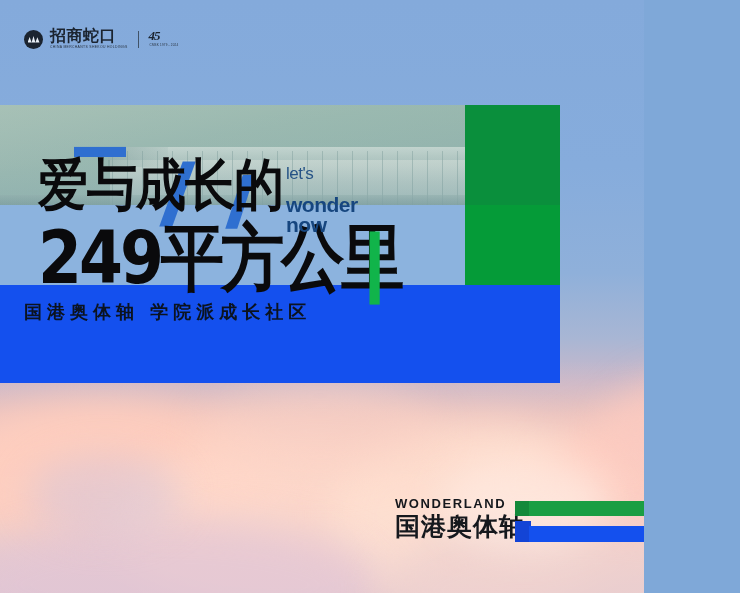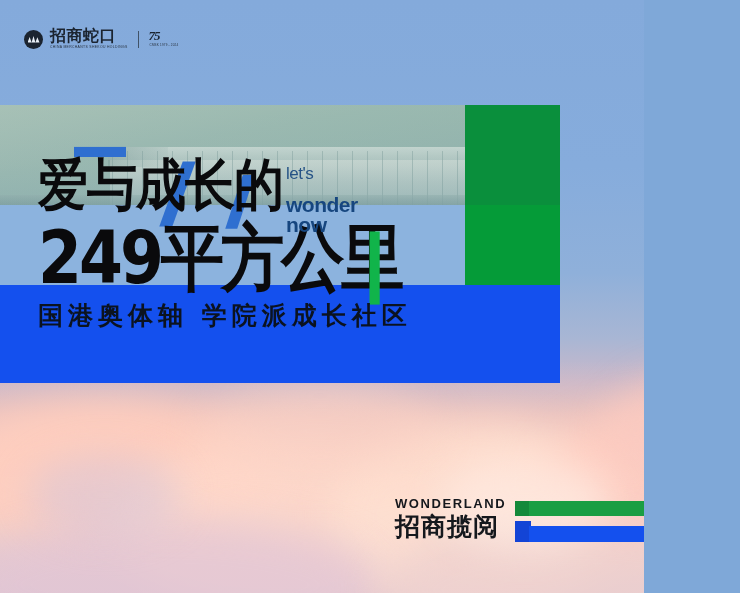--- a/index.html
+++ b/index.html
@@ -173,22 +173,22 @@
     position:absolute;left:286px;top:60px;z-index:7;
     font-family:"Liberation Sans","DejaVu Sans",sans-serif;
     color:#16467f;line-height:1;
   }
   .w-lets{font-size:17px;font-weight:400;letter-spacing:-.5px;opacity:.9;}
   .w-wonder{font-size:21px;font-weight:700;letter-spacing:-.5px;margin-top:12px;}
   .w-now{font-size:21px;font-weight:700;letter-spacing:-.5px;margin-top:-1px;}
 
   
   .subtitle{
-    position:absolute;left:38px;top:198px;z-index:8;
-    font-size:25px;font-weight:700;color:#0b1320;letter-spacing:5px;
+    position:absolute;left:24px;top:198px;z-index:8;
+    font-size:18px;font-weight:700;color:#0b1320;letter-spacing:5px;
     line-height:1;white-space:nowrap;
     font-family:"DejaVu Sans","Liberation Sans",sans-serif;
   }
 
   
   .brand{
     position:absolute;left:395px;top:497px;z-index:9;
     display:flex;align-items:flex-end;
   }
   .brand-text{display:flex;flex-direction:column;}
@@ -236,21 +236,21 @@
   <div class="haze"></div>
 
   <div class="corp-logo">
     <div class="emblem"></div>
     <div class="corp-block">
       <div class="corp-cn">招商蛇口</div>
       <div class="corp-en">CHINA MERCHANTS SHEKOU HOLDINGS</div>
     </div>
     <div class="logo-div"></div>
     <div class="anniv">
-      <div class="anniv-mark">75</div>
+      <div class="anniv-mark">45</div>
       <div class="anniv-sub">CMSK 1979 - 2024</div>
     </div>
   </div>
 
   <div class="kv">
 
     <div class="band-photo">
       <div class="bldg-roof"></div>
       <div class="bldg-face"></div>
       <div class="bldg-mullions"></div>
@@ -283,21 +283,21 @@
       <div class="w-wonder">wonder</div>
       <div class="w-now">now</div>
     </div>
 
     <div class="subtitle">国港奥体轴 学院派成长社区</div>
   </div>
 
   <div class="brand">
     <div class="brand-text">
       <div class="brand-en">WONDERLAND</div>
-      <div class="brand-cn">招商揽阅</div>
+      <div class="brand-cn">国港奥体轴</div>
     </div>
   </div>
   <div class="brand-bars">
     <div class="bar-tabg"></div>
     <div class="bar-green"></div>
     <div class="bar-tabb"></div>
     <div class="bar-blue"></div>
   </div>
 
 </div>

